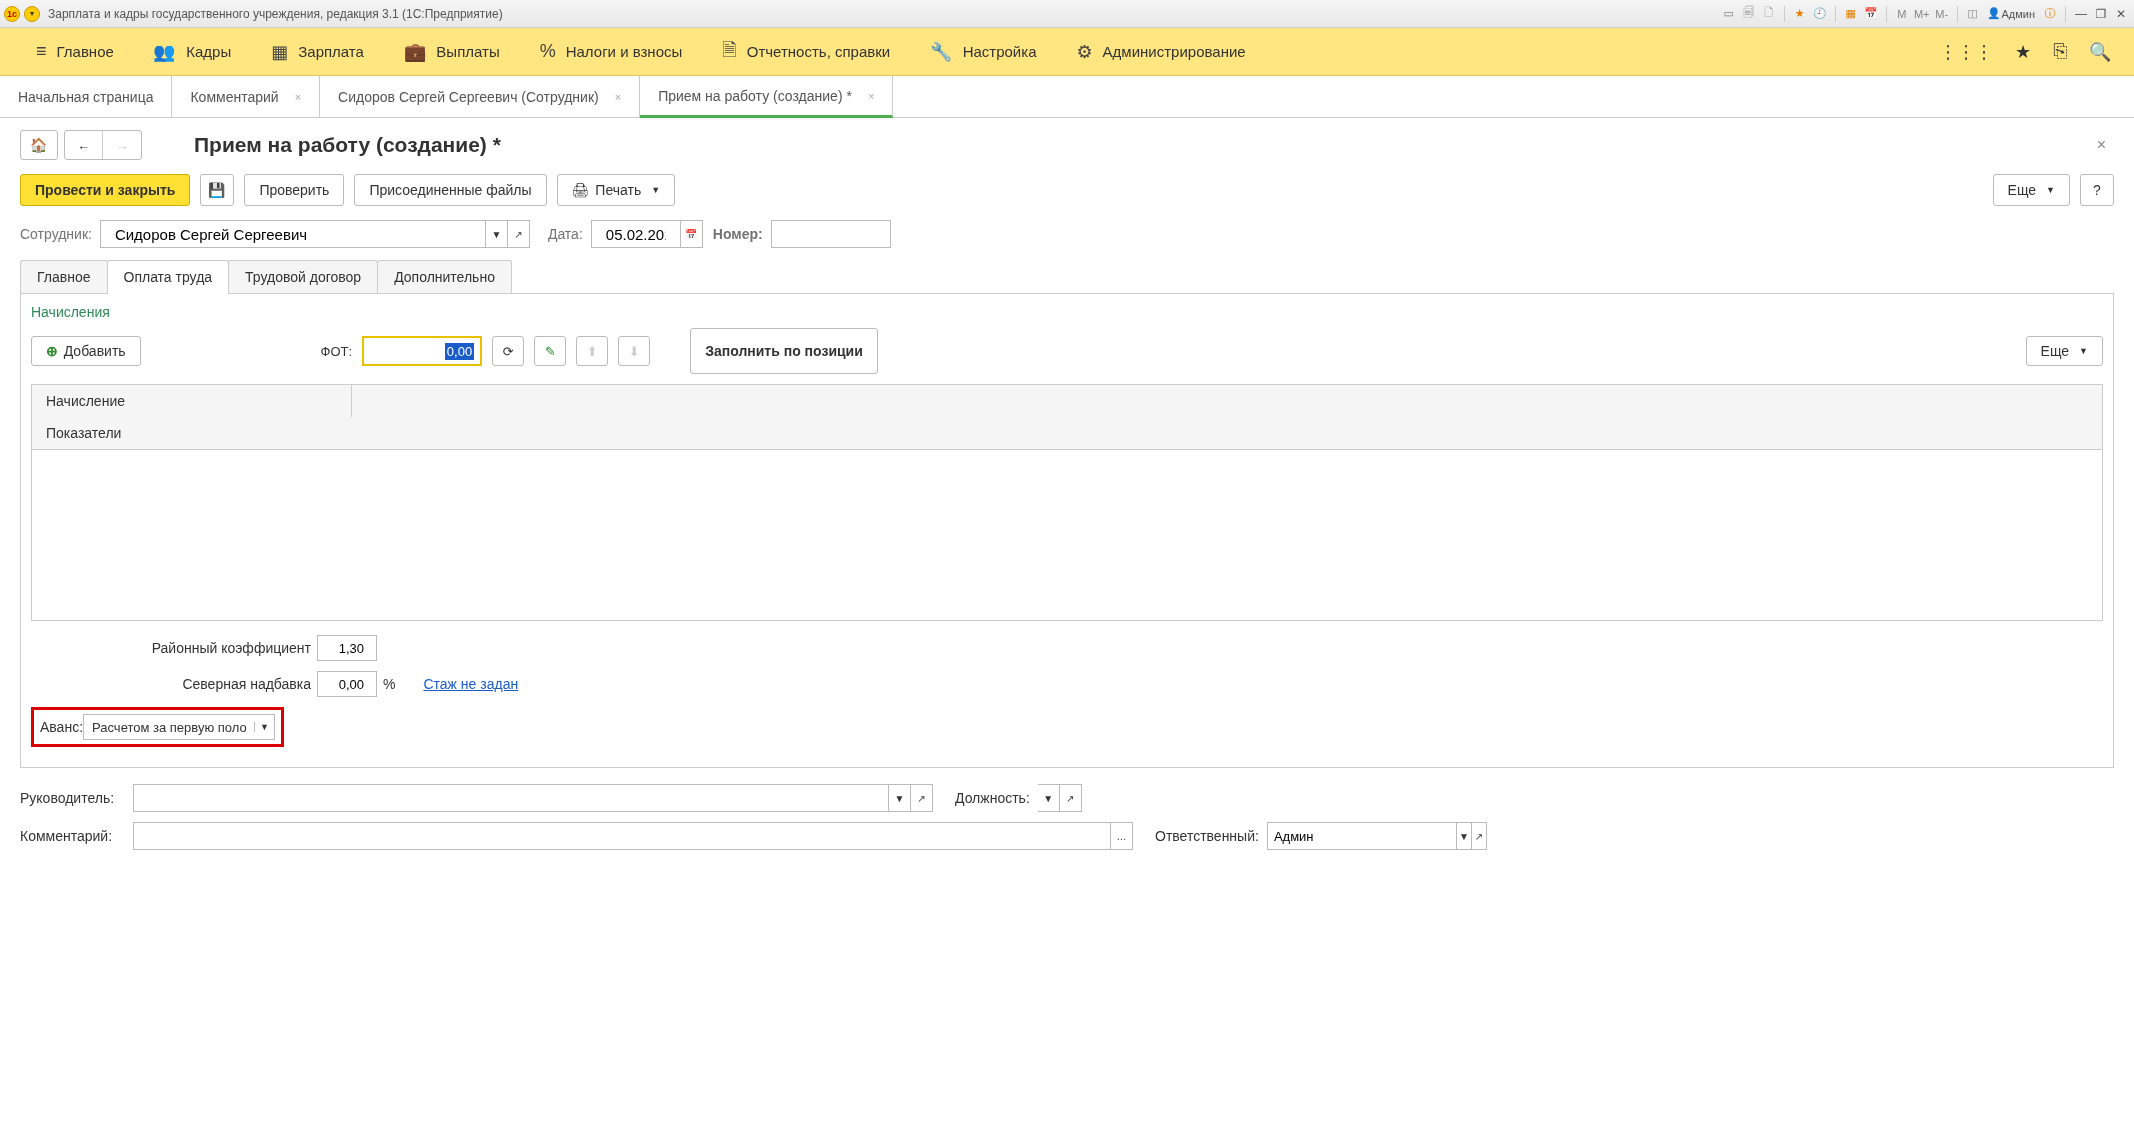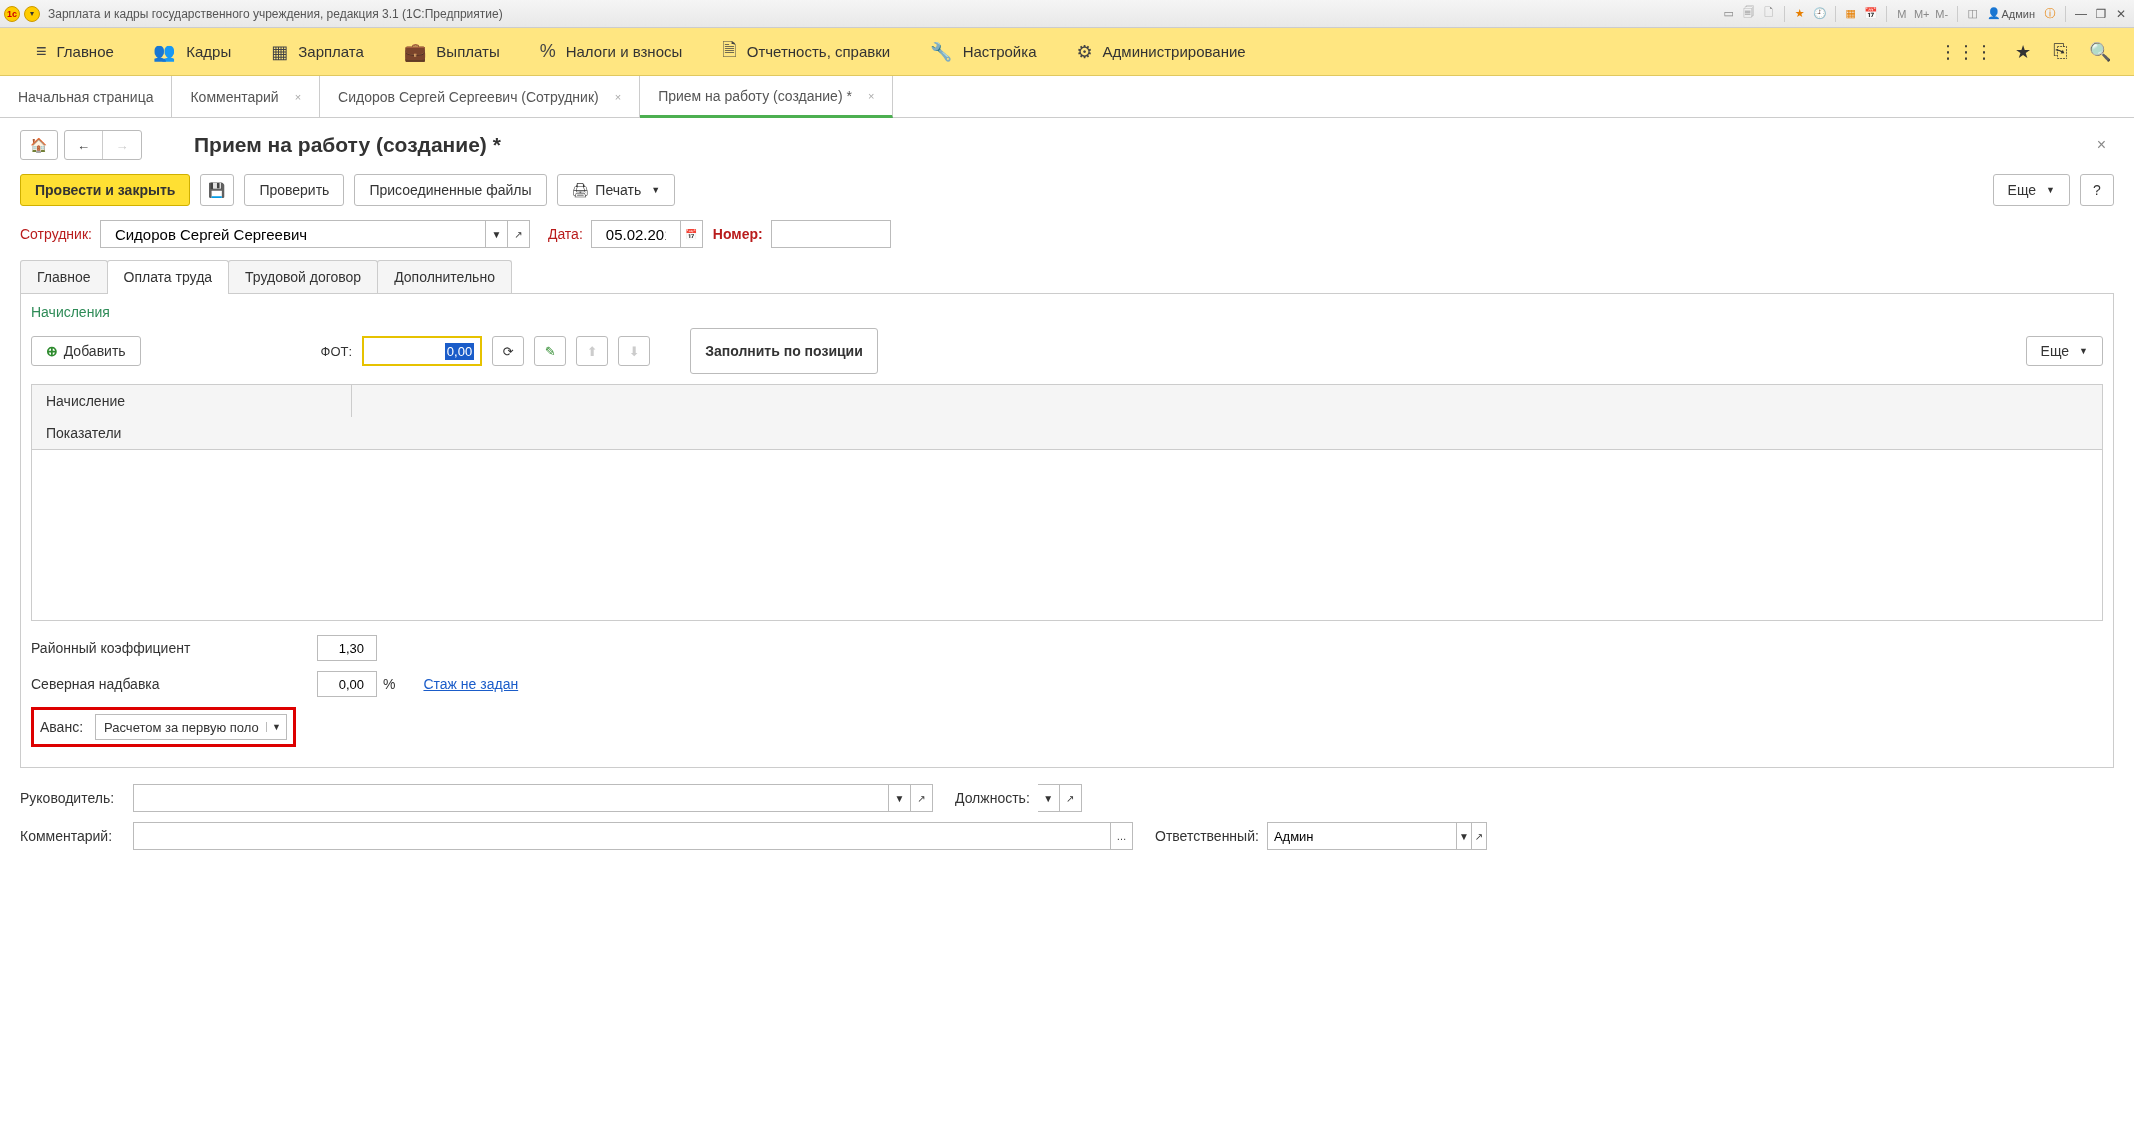--- a/index.html
+++ b/index.html
@@ -46,21 +46,21 @@
 
 .action-bar { display:flex; align-items:center; gap: 10px; margin-bottom: 14px;}
 .btn { height: 32px; padding: 0 14px; border: 1px solid #bbb; border-radius: 3px; background: #fff; font-size: 14px; display:flex; align-items:center; gap:6px; cursor:pointer;}
 .btn.primary { background: #ffe033; border-color: #d0b000; font-weight: bold;}
 .btn.icon-only { width: 34px; padding: 0; justify-content:center;}
 .btn .caret { font-size: 9px; margin-left: 4px;}
 .action-bar .spacer { flex:1; }
 
 
 .form-row { display:flex; align-items:center; gap: 8px; margin-bottom: 12px; font-size: 14px;}
-.form-row label { color:#b91c1c;}
+.form-row label { color:#737373;}
 .input-group { display:flex; align-items:center; height: 28px;}
 .input-group input { height: 28px; border: 1px solid #bbb; padding: 0 14px; font-size: 15px; outline:none;}
 .input-group .addon { width: 22px; height: 28px; border: 1px solid #bbb; border-left:none; display:flex; align-items:center; justify-content:center; font-size:10px; cursor:pointer; background:#fff;}
 
 
 .subtabs { display:flex; border-bottom: 1px solid #ccc; margin-bottom:0;}
 .subtabs .subtab { padding: 8px 16px; border: 1px solid #ccc; border-bottom: none; margin-right: -1px; font-size: 14px; background: #f5f5f5; cursor:pointer; border-radius: 3px 3px 0 0; position:relative;}
 .subtabs .subtab.active { background: #fff; z-index:1; }
 .subtabs .subtab.active::after { content:''; position:absolute; bottom:-1px; left:0; right:0; height:1px; background:#fff;}
 
@@ -75,24 +75,24 @@
 
 
 .table { border: 1px solid #ccc; }
 .table-header { display:flex; background:#f5f5f5; border-bottom:1px solid #ccc;flex-direction:column;}
 .table-header .th { padding: 8px 14px; font-size:14px; border-right:1px solid #ccc;}
 .table-body { height: 170px; background:#fff;}
 
 
 .lower-fields { margin-top: 14px;}
 .lower-fields .lrow { display:flex; align-items:center; margin-bottom: 10px; gap: 6px; font-size:14px;}
-.lower-fields .llabel { width: 280px;}
+.lower-fields .llabel { width: 280px; text-align: right;}
 .num-input { width: 60px; height: 26px; border:1px solid #bbb; text-align:right; padding:0 12px; font-size:13px;}
 .link { color: #1a5cc9; text-decoration: underline; cursor:pointer;}
-.advance-row { display:inline-flex; align-items:center; border: 3px solid #d00; padding: 4px 6px; gap: 12px;}
+.advance-row { display:inline-flex; align-items:center; border: 3px solid #d00; padding: 4px 6px; gap: 0;}
 .advance-select { display:flex; align-items:center; height:26px; border:1px solid #bbb;}
 .advance-select .val { padding: 0 8px; font-size:13px; width: 170px; overflow:hidden; white-space:nowrap;}
 .advance-select .dd { width:20px; border-left:1px solid #bbb; display:flex; align-items:center; justify-content:center; font-size:9px; cursor:pointer;}
 
 
 .bottom-rows { margin-top: 16px;}
 .bottom-rows .brow { display:flex; align-items:center; gap:8px; margin-bottom:10px; font-size:14px;}
 .long-input-group { display:flex; flex:1;}
 .long-input-group input { flex:1; height:28px; border:1px solid #bbb; padding:0 6px; font-size:13px;}
 .long-input-group .addon { width:22px; height:28px; border:1px solid #bbb; border-left:none; display:flex; align-items:center; justify-content:center; font-size:10px; cursor:pointer; background:#fff;}

